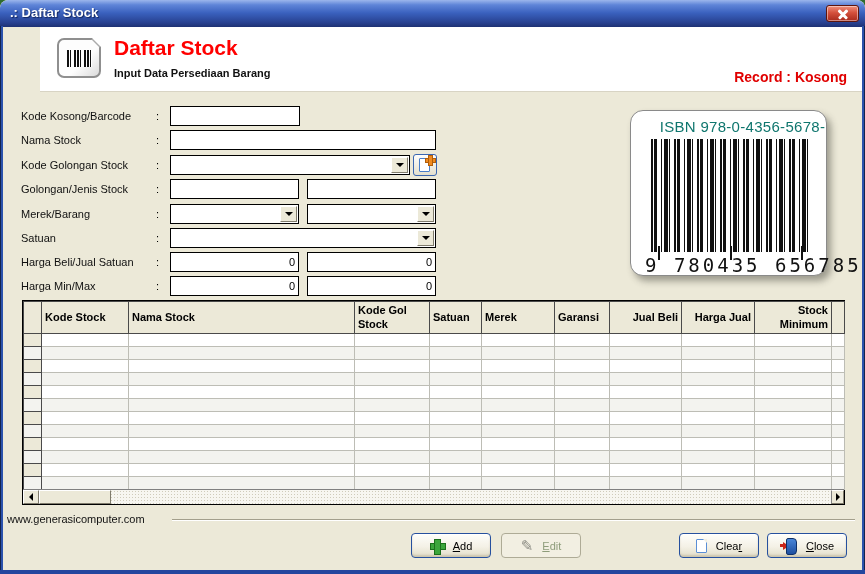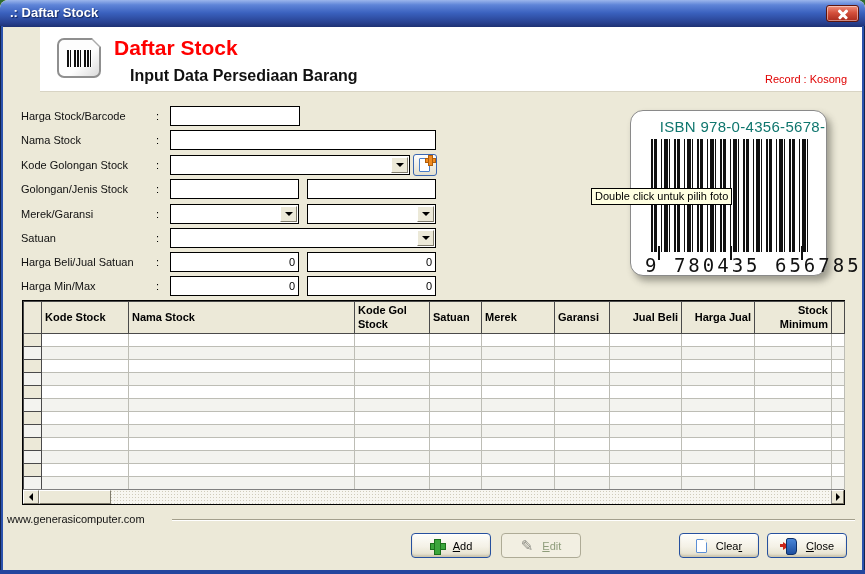--- a/index.html
+++ b/index.html
@@ -32,22 +32,22 @@
   
   .apphdr{position:absolute;left:0;right:0;top:27px;height:65px;background:#FFF;
     border-bottom:1px solid #D8D4C4;z-index:5;margin-left:40px;}
   .hicon{position:absolute;left:17px;top:11px;width:44px;height:40px;border-radius:7px;
     background:linear-gradient(135deg,#FDFDFD 60%,#DADADA 100%);border:2px solid #8F8F8F;}
   .hicon .stripes{position:absolute;left:8px;top:10px;width:25px;height:17px;
     background:repeating-linear-gradient(90deg,#111 0 2px,#fff 2px 3px,#111 3px 4px,#fff 4px 7px,#111 7px 9px,#fff 9px 10px);}
   .hicon .fold{position:absolute;right:-2px;top:-2px;width:0;height:0;
     border-top:9px solid #FFF;border-left:9px solid transparent;filter:drop-shadow(-1px 1px 0 #AAA);}
   .apptitle{position:absolute;left:74px;top:9px;font-size:21px;font-weight:bold;color:#FF0000;}
-  .appsub{position:absolute;left:90px;top:40px;font-size:16px;font-weight:bold;color:#111;}
-  .recstat{position:absolute;right:18px;bottom:6px;font-size:11px;font-weight:normal;color:#E00000;}
+  .appsub{position:absolute;left:74px;top:40px;font-size:11px;font-weight:bold;color:#111;}
+  .recstat{position:absolute;right:18px;bottom:6px;font-size:14px;font-weight:bold;color:#E00000;}
 
   
   .frow{position:absolute;left:0;height:22px;}
   .flabel{position:absolute;left:21px;top:4px;width:130px;font-size:11px;color:#101010;}
   .fcolon{position:absolute;left:156px;top:4px;font-size:11px;}
   .tin{position:absolute;top:0;height:20px;border:1px solid #000;background:#FFF;
       font-family:"Liberation Sans",sans-serif;font-size:11px;padding:0 3px;}
   .num{text-align:right;}
   .combo{position:absolute;top:0;height:20px;border:1px solid #000;background:#FFF;cursor:pointer;}
   .dbtn{position:absolute;right:1px;top:1px;bottom:1px;width:17px;background:#ECE9D8;
@@ -143,21 +143,21 @@
       <span class="hicon">
         <span class="stripes"></span>
         <span class="fold"></span>
       </span>
       <span class="apptitle">Daftar Stock</span>
       <span class="appsub">Input Data Persediaan Barang</span>
       <span class="recstat">Record : Kosong</span>
     </div>
 
     <div class="frow" style="top:106px">
-      <span class="flabel">Harga Stock/Barcode</span>
+      <span class="flabel">Kode Kosong/Barcode</span>
       <span class="fcolon">:</span>
       <input class="tin" style="left: 170px; width: 130px;">
     </div>
 
     <div class="frow" style="top:130px">
       <span class="flabel">Nama Stock</span>
       <span class="fcolon">:</span>
       <input class="tin" style="left: 170px; width: 266px;">
     </div>
 
@@ -177,21 +177,21 @@
     </div>
 
     <div class="frow" style="top:179px">
       <span class="flabel">Golongan/Jenis Stock</span>
       <span class="fcolon">:</span>
       <input class="tin" style="left: 170px; width: 129px;">
       <input class="tin" style="left: 307px; width: 129px;">
     </div>
 
     <div class="frow" style="top:204px">
-      <span class="flabel">Merek/Garansi</span>
+      <span class="flabel">Merek/Barang</span>
       <span class="fcolon">:</span>
       <div class="combo" style="left:170px;width:129px">
         <span class="dbtn">
             <i class="tri-d"></i>
           </span>
       </div>
       <div class="combo" style="left:307px;width:129px">
         <span class="dbtn">
             <i class="tri-d"></i>
           </span>
@@ -223,21 +223,20 @@
     </div>
 
     <div class="photo">
       <div class="isbn">ISBN 978-0-4356-5678-5</div>
       <div class="bars"></div>
       <span class="guard" style="left:27px"></span>
       <span class="guard" style="left:99px"></span>
       <span class="guard" style="left:170px"></span>
       <div class="digits">9 780435 656785 &gt;</div>
     </div>
-    <div class="tooltip">Double click untuk pilih foto</div>
 
     <div class="tablewrap">
       <table class="grid">
         <colgroup>
           <col style="width:18px">
             <col style="width:87px">
             <col style="width:226px">
             <col style="width:75px">
           <col style="width:52px">
             <col style="width:73px">

